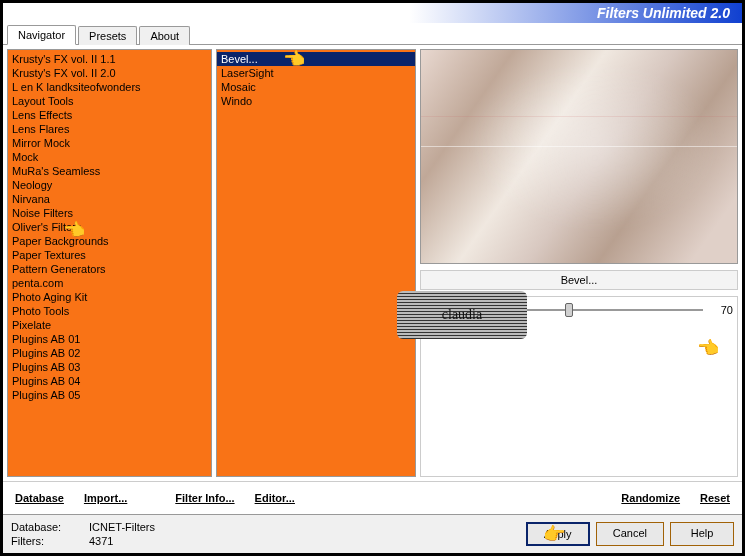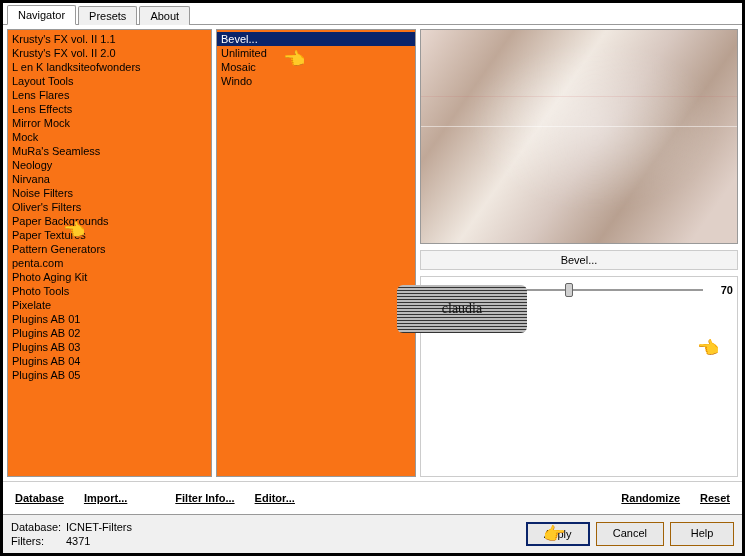--- a/index.html
+++ b/index.html
@@ -19,63 +19,66 @@
 .list-box::-webkit-scrollbar { width: 16px; }
 .list-box::-webkit-scrollbar-track { background: #f0f0f0; border-left: 1px solid #ccc; }
 .list-box::-webkit-scrollbar-thumb { background: #c8c8c8; border: 1px solid #999; }
 .list-item { padding: 1px 4px; cursor: pointer; white-space: nowrap; }
 .list-item.selected { background: #0a246a; color: #fff; }
 .preview { height: 215px; border: 1px solid #999; background: linear-gradient(125deg, #e8d8d0, #c0a898 20%, #f0e8e0 40%, #d8c8c0 55%, #b8a090 70%, #e0d0c8 90%); position: relative; overflow: hidden; }
 .preview::before { content: ''; position: absolute; inset: 0; background: radial-gradient(ellipse at 55% 45%, rgba(255,255,255,0.4) 0%, rgba(255,255,255,0) 50%); filter: blur(8px); }
 .preview::after { content: ''; position: absolute; top: 45%; left: 0; right: 0; height: 1px; background: rgba(255,255,255,0.5); box-shadow: 0 -30px 0 rgba(200,100,100,0.15); }
 .filter-name-box { margin-top: 6px; border: 1px solid #ccc; background: #f4f4f4; height: 20px; display: flex; align-items: center; justify-content: center; }
 .params { margin-top: 6px; border: 1px solid #ccc; flex: 1; padding: 4px; background: #fff; }
-.param-row { display: flex; align-items: center; gap: 6px; margin-bottom: 4px; position: relative; font-weight: bold; }
+.param-row { display: flex; align-items: center; gap: 6px; margin-bottom: 4px; position: relative; }
 .param-label { width: 80px; }
 .param-slider { flex: 1; height: 18px; position: relative; }
 .param-slider-track { position: absolute; top: 8px; left: 0; right: 0; height: 2px; background: #999; }
 .param-slider-thumb { position: absolute; top: 2px; width: 8px; height: 14px; background: #d0d0d0; border: 1px solid #666; border-radius: 2px; }
 .param-value { width: 24px; text-align: right; }
 .btn-row { display: flex; gap: 4px; padding: 6px 4px; border-top: 1px solid #ccc; }
 .btn-row .spacer { flex: 1; }
 .link-btn { padding: 4px 8px; cursor: pointer; font-weight: bold; text-decoration: underline; }
 .bottom-bar { border-top: 1px solid #999; background: #f0f0f0; padding: 6px 8px; display: flex; align-items: center; }
 .status { display: flex; flex-direction: column; gap: 2px; }
 .status-row { display: flex; }
-.status-label { width: 55px; }
+.status-label { width: 78px; }
 .btn-group { margin-left: auto; display: flex; gap: 6px; }
 .btn { padding: 4px 16px; border: 1px solid #a16207; background: #e8e8e8; cursor: pointer; min-width: 64px; text-align: center; }
 .btn.primary { border: 2px solid #0a246a; }
 .pointer { position: absolute; font-size: 18px; pointer-events: none; z-index: 100; }
 .pointer.p1 { top: 216px; left: 60px; }
 .pointer.p2 { top: 45px; left: 280px; }
 .pointer.p3 { top: 334px; left: 694px; }
 .pointer.p4 { top: 520px; left: 540px; }
-.watermark { position: absolute; left: 394px; top: 282px; width: 130px; height: 48px; z-index: 50; display:flex; align-items:center; justify-content:center; background: repeating-linear-gradient(0deg, #333 0 1px, #bbb 1px 3px); font-family: cursive; font-size:14px; color:#111; border-radius: 6px; }
+.watermark { position: absolute; left: 394px; top: 288px; width: 130px; height: 48px; z-index: 50; display:flex; align-items:center; justify-content:center; background: repeating-linear-gradient(0deg, #333 0 1px, #bbb 1px 3px); font-family: cursive; font-size:14px; color:#111; border-radius: 6px; }
 </style>
 </head>
 <body>
 
 <div class="app">
+  <div class="title-bar">
+    <span class="title-text">Filters Unlimited 2.0</span>
+  </div>
 
   <div class="tabs">
     <div class="tab active">Navigator</div>
     <div class="tab">Presets</div>
     <div class="tab">About</div>
   </div>
 
   <div class="main">
     <div class="col col1">
       <div class="list-box">
         <div class="list-item">Krusty's FX vol. II 1.1</div>
         <div class="list-item">Krusty's FX vol. II 2.0</div>
         <div class="list-item">L en K landksiteofwonders</div>
         <div class="list-item">Layout Tools</div>
+        <div class="list-item">Lens Effects</div>
         <div class="list-item">Lens Flares</div>
-        <div class="list-item">Lens Effects</div>
         <div class="list-item">Mirror Mock</div>
         <div class="list-item">Mock</div>
         <div class="list-item">MuRa's Seamless</div>
         <div class="list-item">Neology</div>
         <div class="list-item">Nirvana</div>
         <div class="list-item">Noise Filters</div>
         <div class="list-item">Oliver's Filters</div>
         <div class="list-item">Paper Backgrounds</div>
         <div class="list-item">Paper Textures</div>
         <div class="list-item">Pattern Generators</div>
@@ -87,21 +90,21 @@
         <div class="list-item">Plugins AB 02</div>
         <div class="list-item">Plugins AB 03</div>
         <div class="list-item">Plugins AB 04</div>
         <div class="list-item">Plugins AB 05</div>
       </div>
     </div>
 
     <div class="col col2">
       <div class="list-box">
         <div class="list-item selected">Bevel...</div>
-        <div class="list-item">Unlimited</div>
+        <div class="list-item">LaserSight</div>
         <div class="list-item">Mosaic</div>
         <div class="list-item">Windo</div>
       </div>
     </div>
 
     <div class="col col3">
       <div class="preview"></div>
       <div class="filter-name-box">Bevel...</div>
       <div class="params">
         <div class="param-row">

